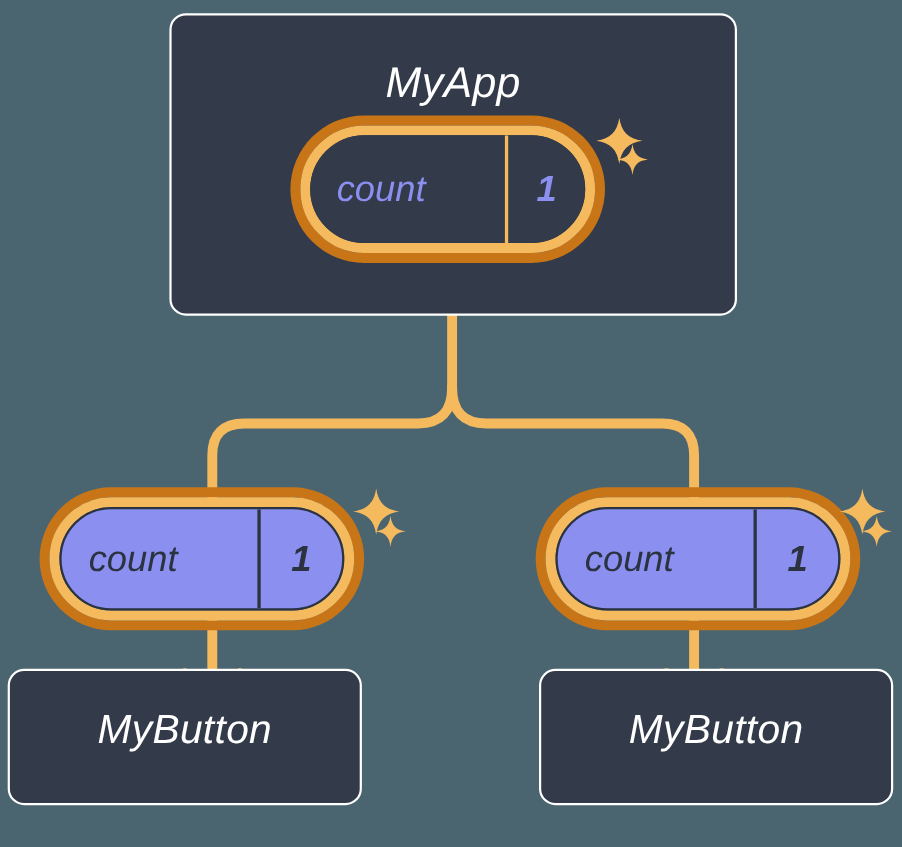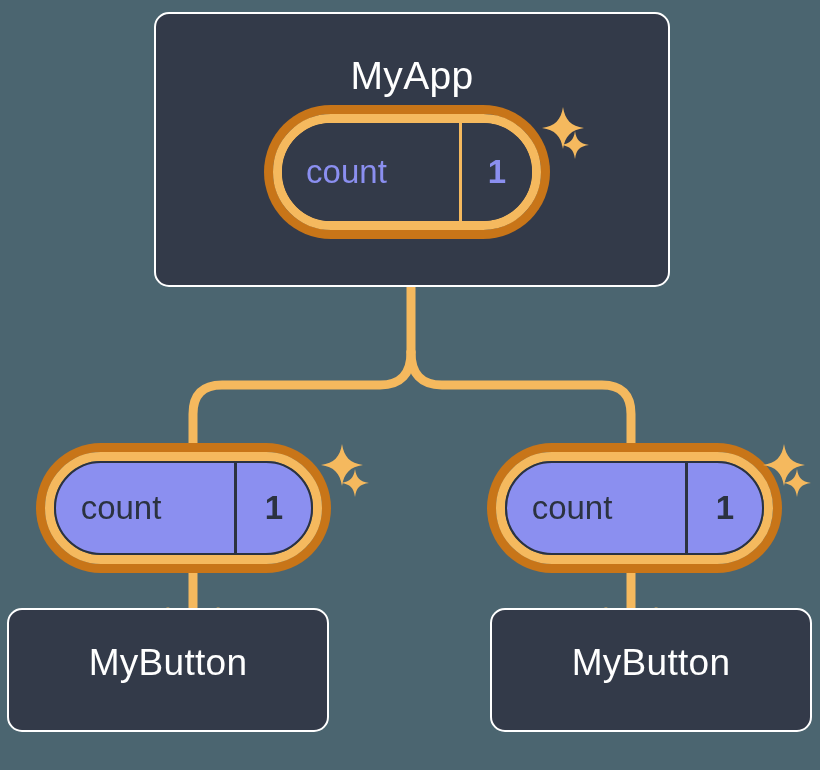--- a/index.html
+++ b/index.html
@@ -11,20 +11,21 @@
     width: 820px;
     height: 770px;
     background: #4b6570;
     font-family: "Liberation Sans", sans-serif;
     overflow: hidden;
   }
   #stage {
     position: relative;
     width: 820px;
     height: 676px;
+    font-style: italic;
   }
   #wires {
     position: absolute;
     left: 0;
     top: 0;
     width: 820px;
     height: 770px;
     pointer-events: none;
   }
 

